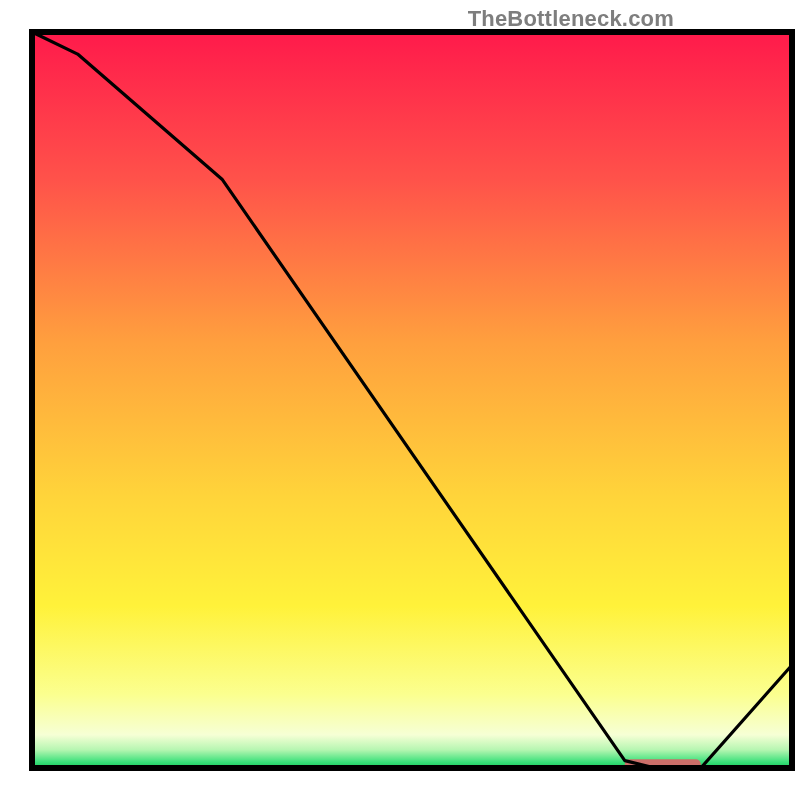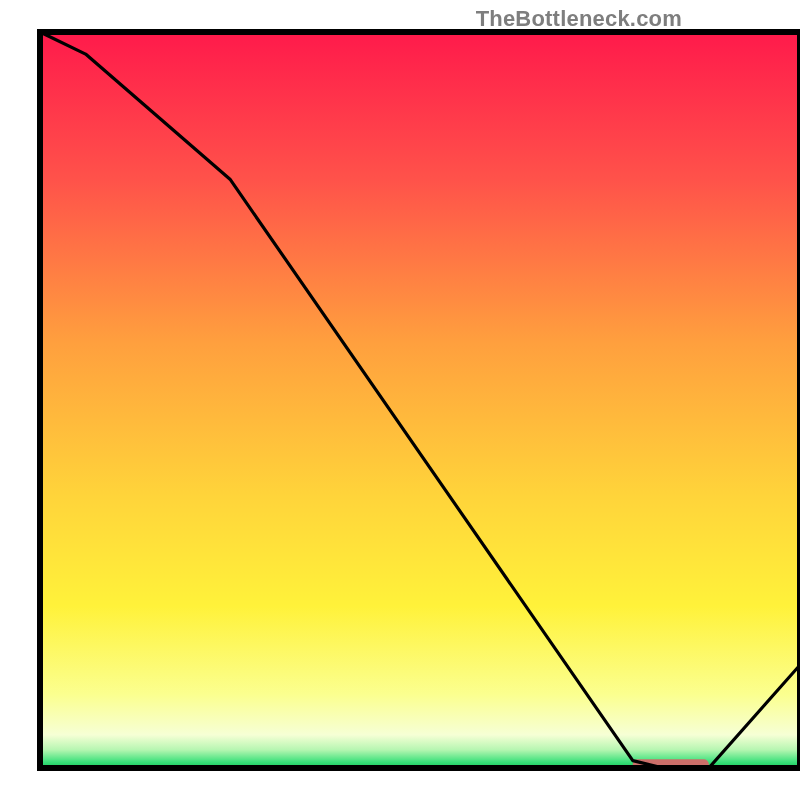--- a/index.html
+++ b/index.html
@@ -8,21 +8,20 @@
     width: 800px;
     height: 800px;
     overflow: hidden;
     background: #fff;
     font-family: Arial, Helvetica, sans-serif;
   }
   #wrap {
     position: relative;
     width: 684px;
     height: 800px;
-    margin-left: 8px;
   }
   #watermark {
     position: absolute;
     top: 6px;
     right: 10px;
     font-size: 22px;
     font-weight: 600;
     color: #7e7e7e;
     letter-spacing: 0.2px;
     user-select: none;

